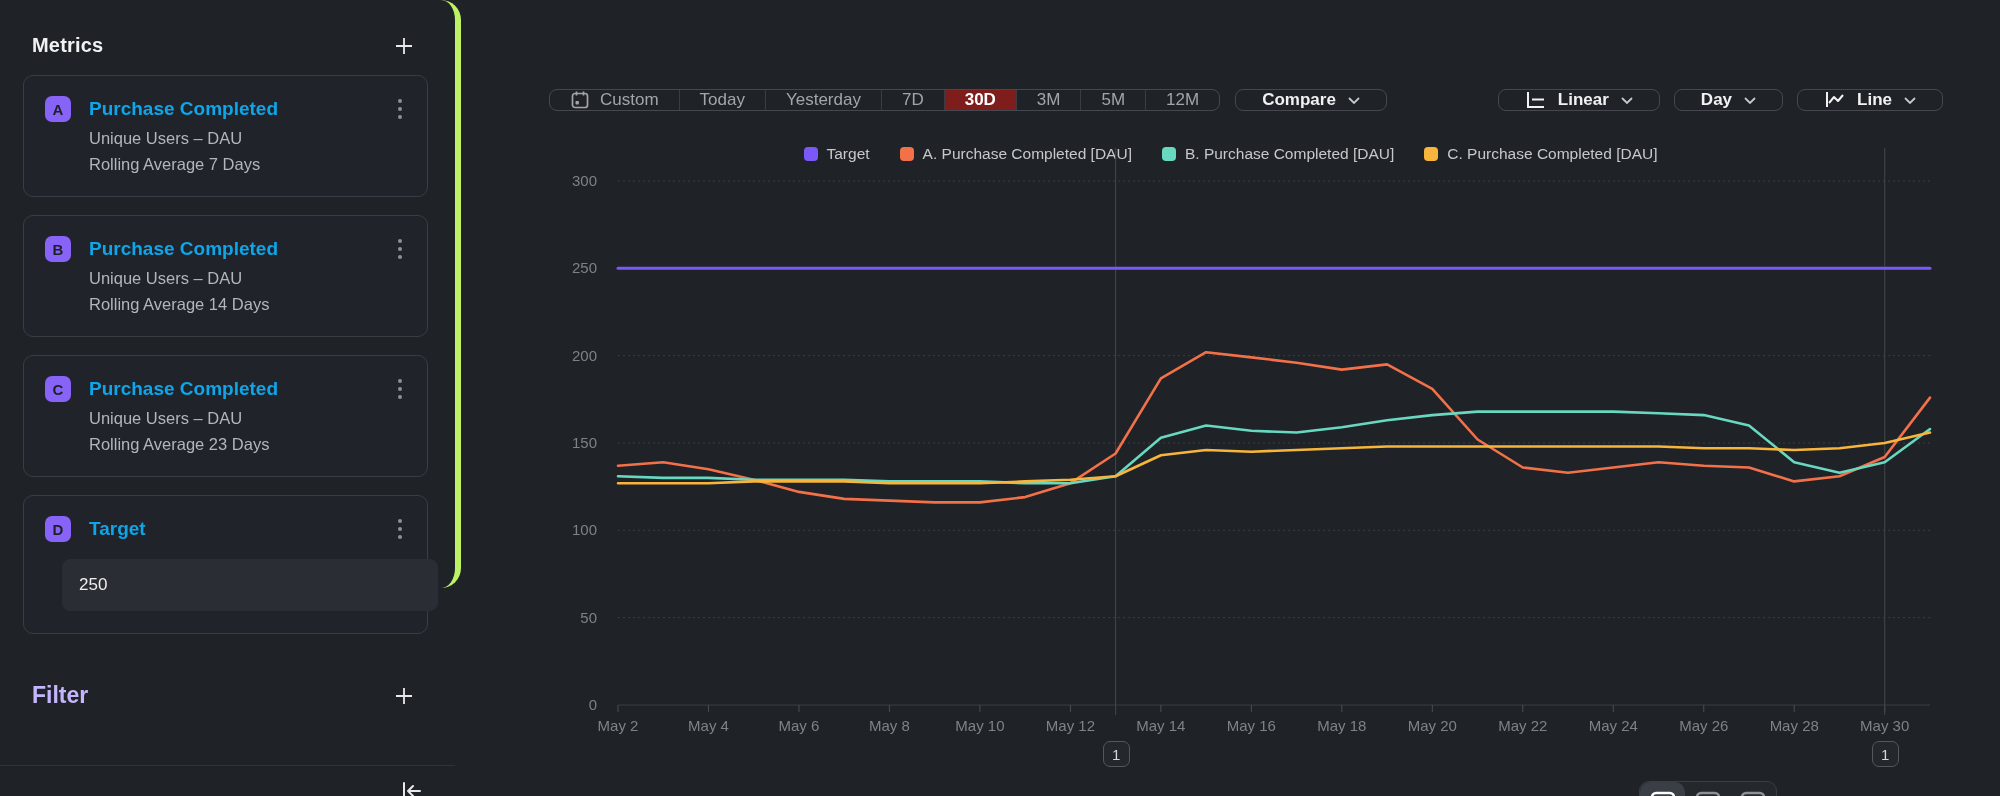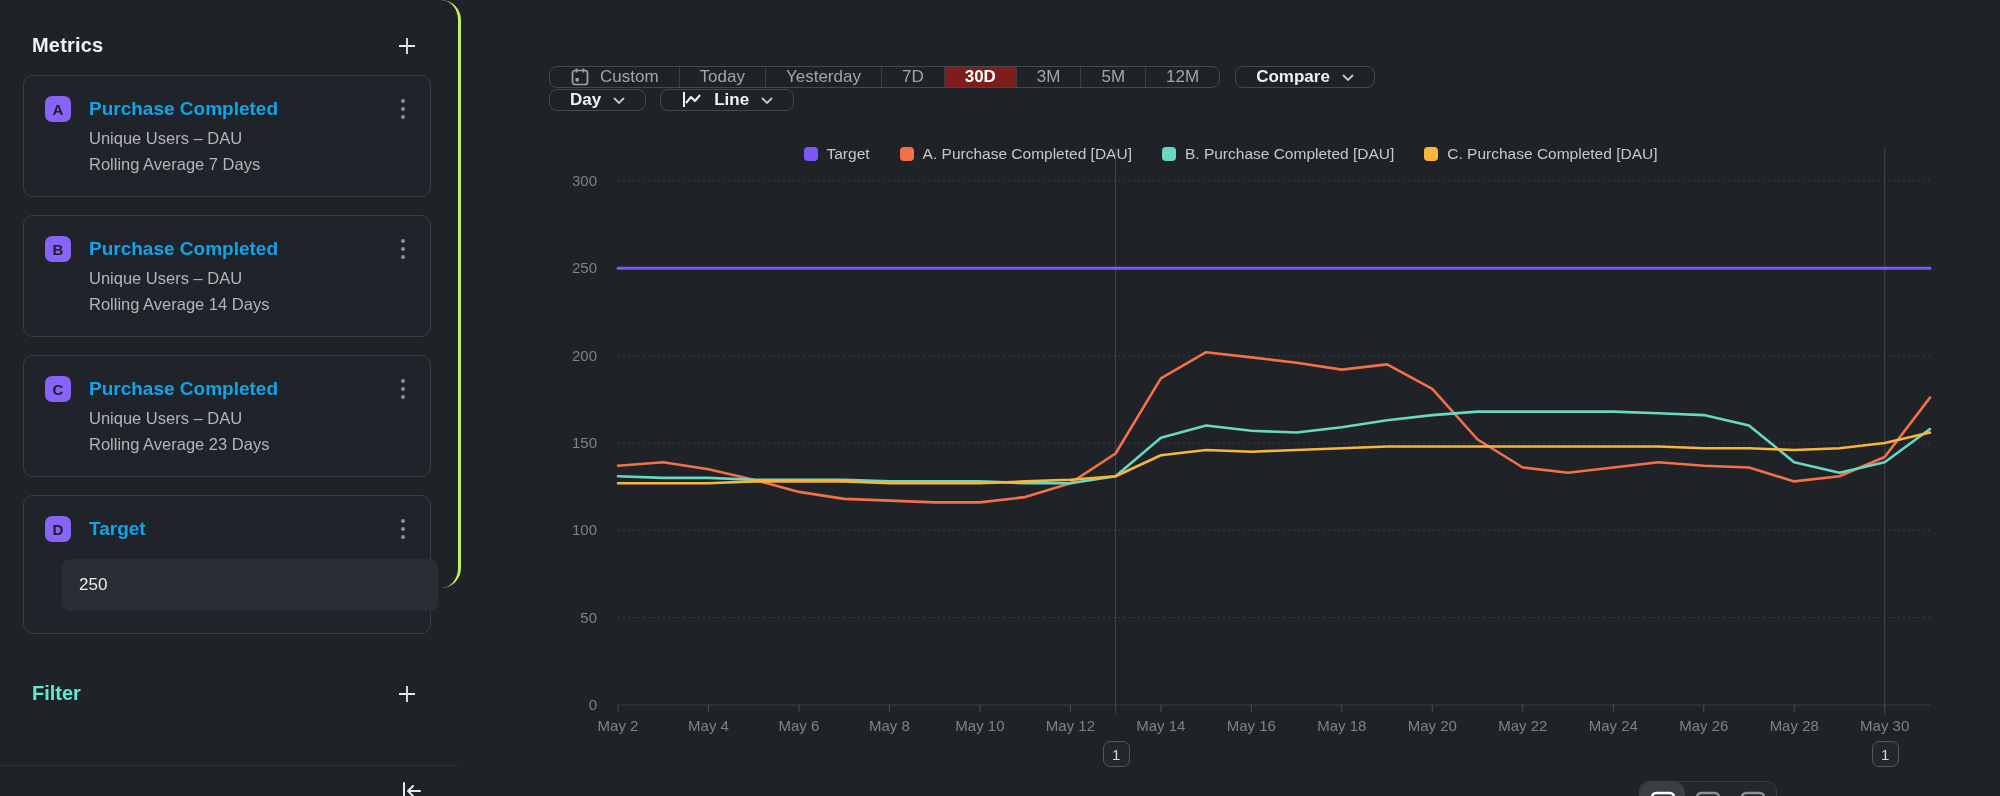--- a/index.html
+++ b/index.html
@@ -5,21 +5,21 @@
   * { margin:0; padding:0; box-sizing:border-box; }
   html,body { width:2000px; height:796px; }
   body {
     position:relative; overflow:hidden;
     background:#1f2227; color:#ededee;
     font-family:"Liberation Sans", sans-serif;
   }
   
   .sidebar {
     position:absolute; left:0; top:0; width:461px; height:588px;
-    border-right:3px solid #bef264; background:#1f2227;border-radius:20px;
+    border-right:6px solid #bef264; background:#1f2227;border-radius:20px;
   }
   .sidebar-header {
     display:flex; align-items:center; justify-content:space-between;
     padding:34px 40px 0 32px;
   }
   .sidebar-title { font-size:20px; font-weight:700; color:#f0f1f2; letter-spacing:.2px; }
   .icon-btn { background:none; border:none; cursor:pointer; display:flex; align-items:center; justify-content:center; }
   .metric-card {
     position:relative; margin:18px 27px 0 23px;
     border:1px solid #3a3d43; border-radius:10px;
@@ -36,47 +36,46 @@
   .metric-sub { margin:7px 0 0 44px; font-size:16.5px; color:#b2b5ba; }
   .target-input {
     margin:17px 0 0 17px; width:376px; height:52px; border-radius:8px;
     background:#2a2d33; border:1px solid #2a2d33; color:#eceded;
     font-size:17px; font-family:inherit; padding:0 16px; outline:none;
   }
   .filter-row {
     display:flex; align-items:center; justify-content:space-between;
     padding:48px 40px 0 32px;
   }
-  .filter-label { font-size:20px; font-weight:700; color:#5eead4; }
+  .filter-label { font-size:23px; font-weight:700; color:#c4b5fd; }
   .sidebar-divider { position:absolute; left:0; right:0; top:765px; height:1px; background:#303338; }
   .collapse-btn { position:absolute; left:396px; top:776px; }
   
   .main { position:absolute; left:461px; top:0; width:1539px; height:796px; }
   .toolbar {
     position:absolute; left:0; right:0; top:66px; height:45px;
-    display:flex; align-items:flex-start; justify-content:space-between;
+    display:flex; align-items:flex-end; justify-content:space-between;
     padding:0 57px 0 88px;
-    flex-direction:column;
   }
   .toolbar-left, .toolbar-right { display:flex; align-items:stretch; }
   .toolbar-left { gap:15px; }
   .toolbar-right { gap:14px; }
   .segmented {
     display:flex; align-items:stretch; border:1px solid #45484e; border-radius:8px;
     overflow:hidden; background:transparent;
   }
   .segment {
     display:flex; align-items:center; gap:10px; padding:0 20px;
     font-size:17px; color:#a2a5aa; background:transparent; border:none;
     border-left:1px solid #3a3d43; cursor:pointer; font-family:inherit;
   }
   .segment:first-child { border-left:none; }
   .segment.active { background:#7f1d1d; color:#ffffff; font-weight:700; }
   .tool-btn {
-    display:flex; align-items:center; gap:12px; padding:0 20px;
+    display:flex; align-items:center; gap:12px; padding:0 26px;
     border:1px solid #45484e; border-radius:8px; background:transparent;
     font-size:17px; font-weight:700; color:#f0f1f2; cursor:pointer; font-family:inherit;
   }
   .chev { margin-top:2px; }
   
   .legend {
     position:absolute; left:0; right:0; top:145px;
     display:flex; justify-content:center; align-items:center; gap:30px;
   }
   .legend-item { display:flex; align-items:center; gap:9px; }
@@ -226,20 +225,30 @@
           </button>
         </div>
       <button class="tool-btn">
         <span>Compare</span>
         <svg class="chev" width="12" height="8" viewBox="0 0 12 8">
             <path d="M1.5 1.5 6 6l4.5-4.5" stroke="#c7c9cc" stroke-width="1.8" fill="none" stroke-linecap="round"></path>
           </svg>
       </button>
     </div>
     <div class="toolbar-right">
+      <button class="tool-btn">
+        <svg width="21" height="20" viewBox="0 0 21 20">
+            <path d="M3 2v15h16" stroke="#f0f1f2" stroke-width="2" fill="none"></path>
+            <path d="M7 9.5h12" stroke="#f0f1f2" stroke-width="2" fill="none"></path>
+          </svg>
+        <span>Linear</span>
+        <svg class="chev" width="12" height="8" viewBox="0 0 12 8">
+            <path d="M1.5 1.5 6 6l4.5-4.5" stroke="#c7c9cc" stroke-width="1.8" fill="none" stroke-linecap="round"></path>
+          </svg>
+      </button>
       <button class="tool-btn">
         <span>Day</span>
         <svg class="chev" width="12" height="8" viewBox="0 0 12 8">
             <path d="M1.5 1.5 6 6l4.5-4.5" stroke="#c7c9cc" stroke-width="1.8" fill="none" stroke-linecap="round"></path>
           </svg>
       </button>
       <button class="tool-btn">
         <svg width="21" height="20" viewBox="0 0 21 20">
             <path d="M3 2v15" stroke="#f0f1f2" stroke-width="2" fill="none"></path>
             <path d="M5 13l5-6 4 4 5-6" stroke="#f0f1f2" stroke-width="2" fill="none" stroke-linejoin="round"></path>

